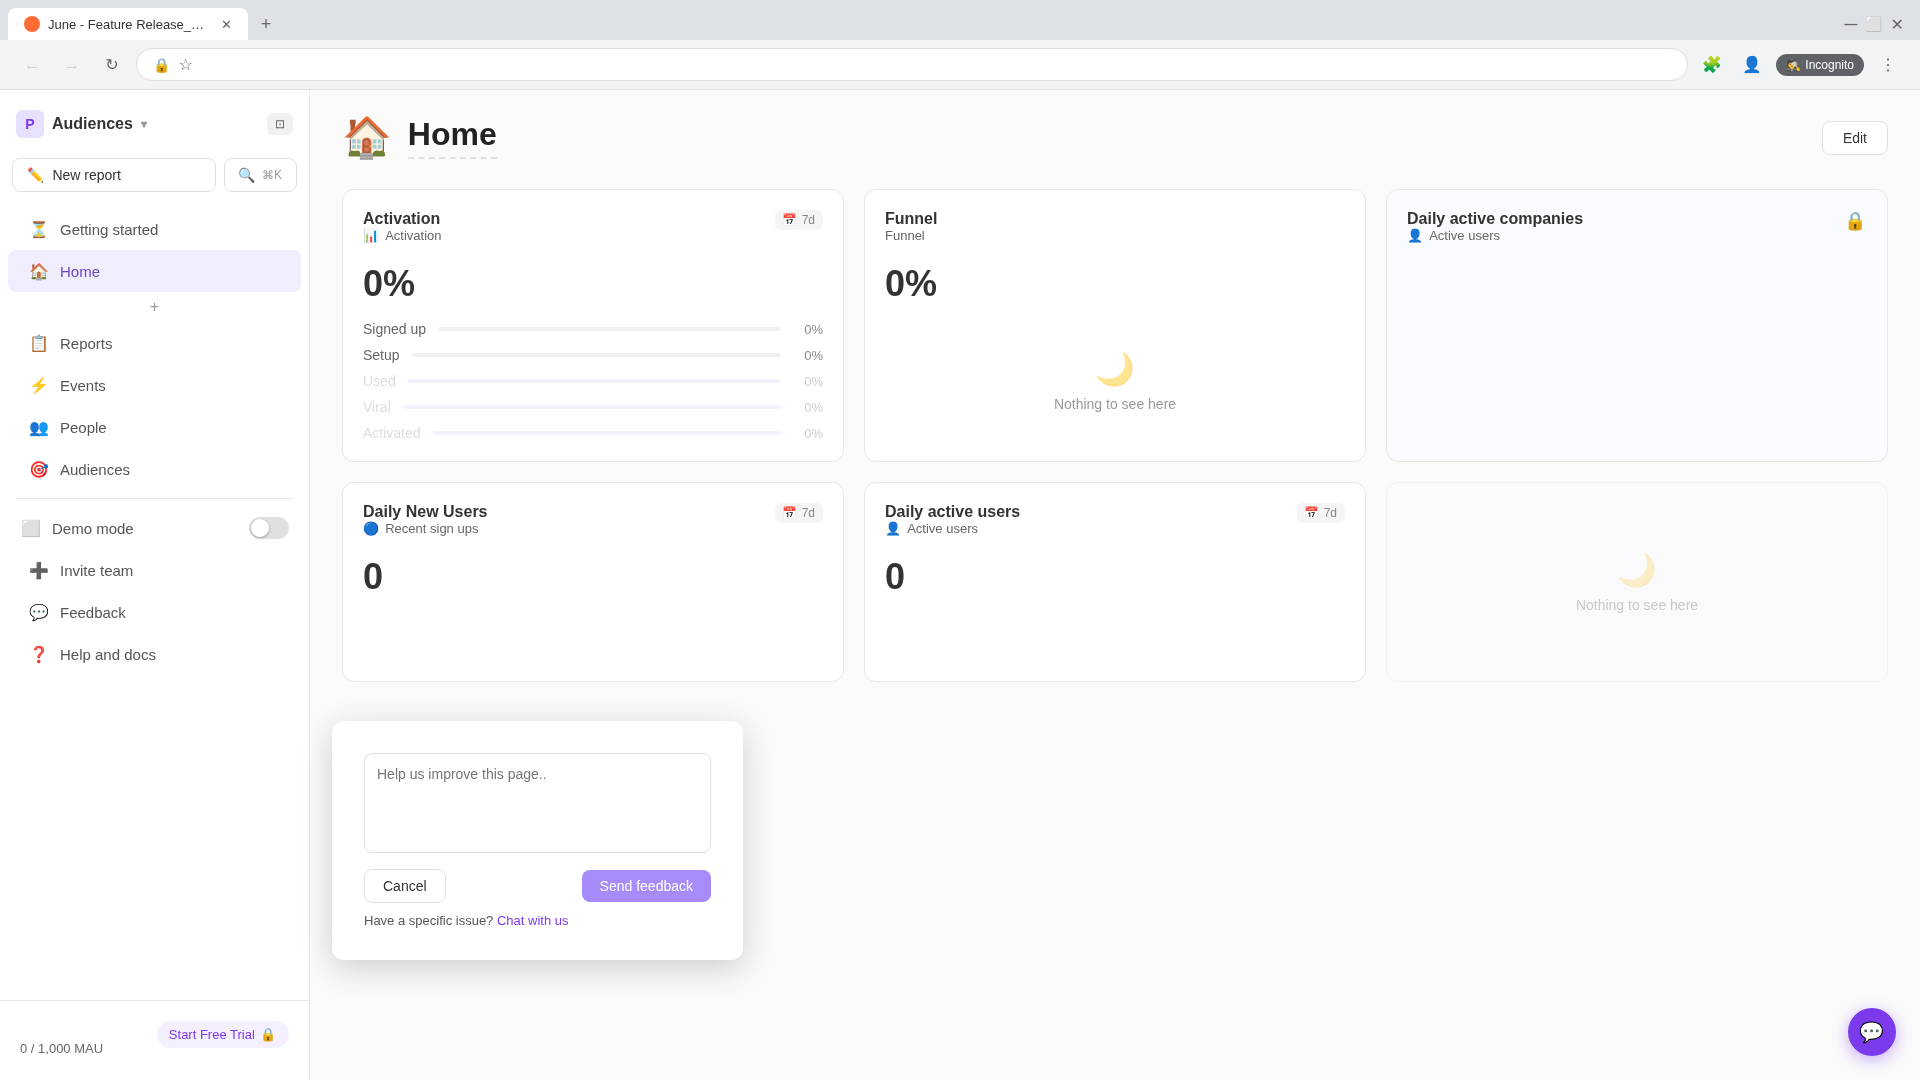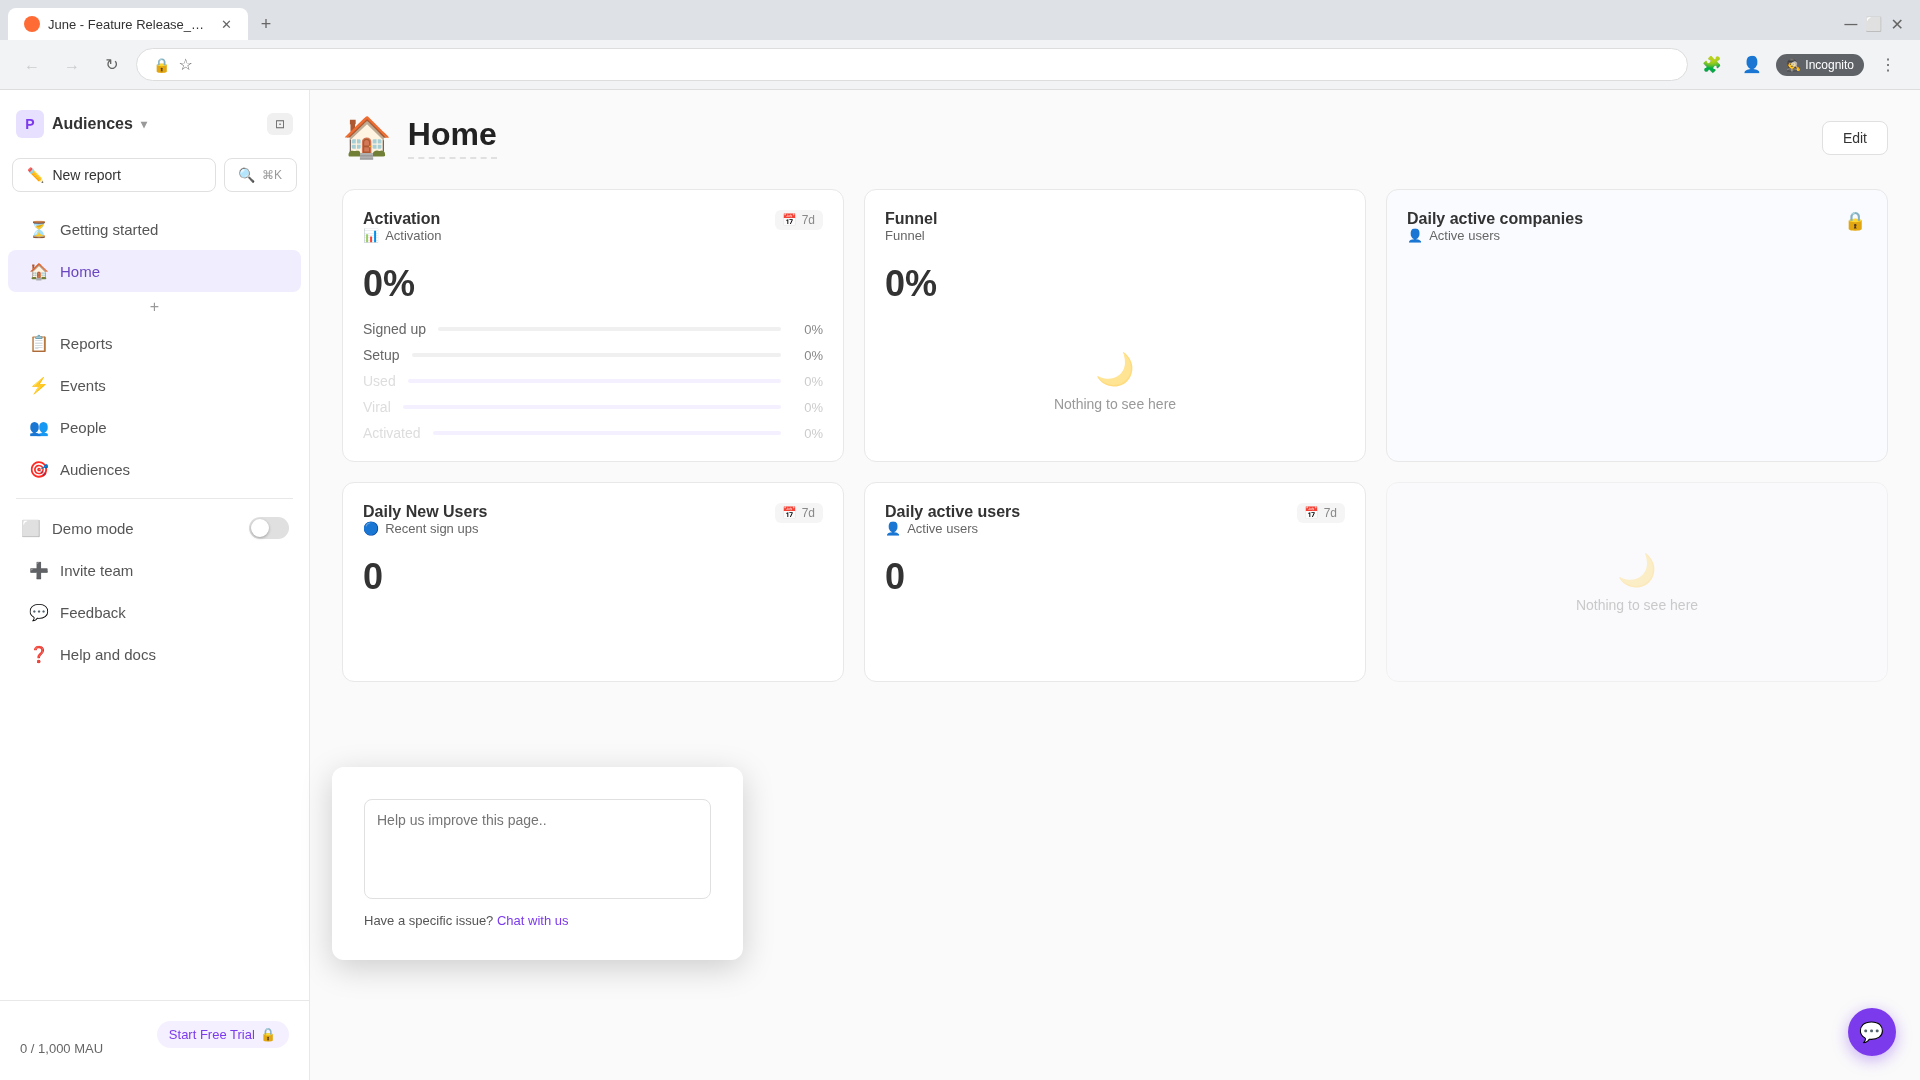--- a/index.html
+++ b/index.html
@@ -348,20 +348,24 @@
         </div>
       </div>
 
     </div>
   </div>
 </div>
 
 <div class="feedback-overlay">
   <div class="feedback-popup">
     <textarea class="feedback-textarea" placeholder="Help us improve this page.." style=""></textarea>
+    <div class="feedback-actions">
+      <button class="cancel-btn">Cancel</button>
+      <button class="send-btn">Send feedback</button>
+    </div>
     <div class="chat-link">
       <span>Have a specific issue?</span>
       <a href="#">Chat with us</a>
     </div>
   </div>
 </div>
 
 <div class="chat-bubble">
   <span class="chat-bubble-icon">💬</span>
 </div>

